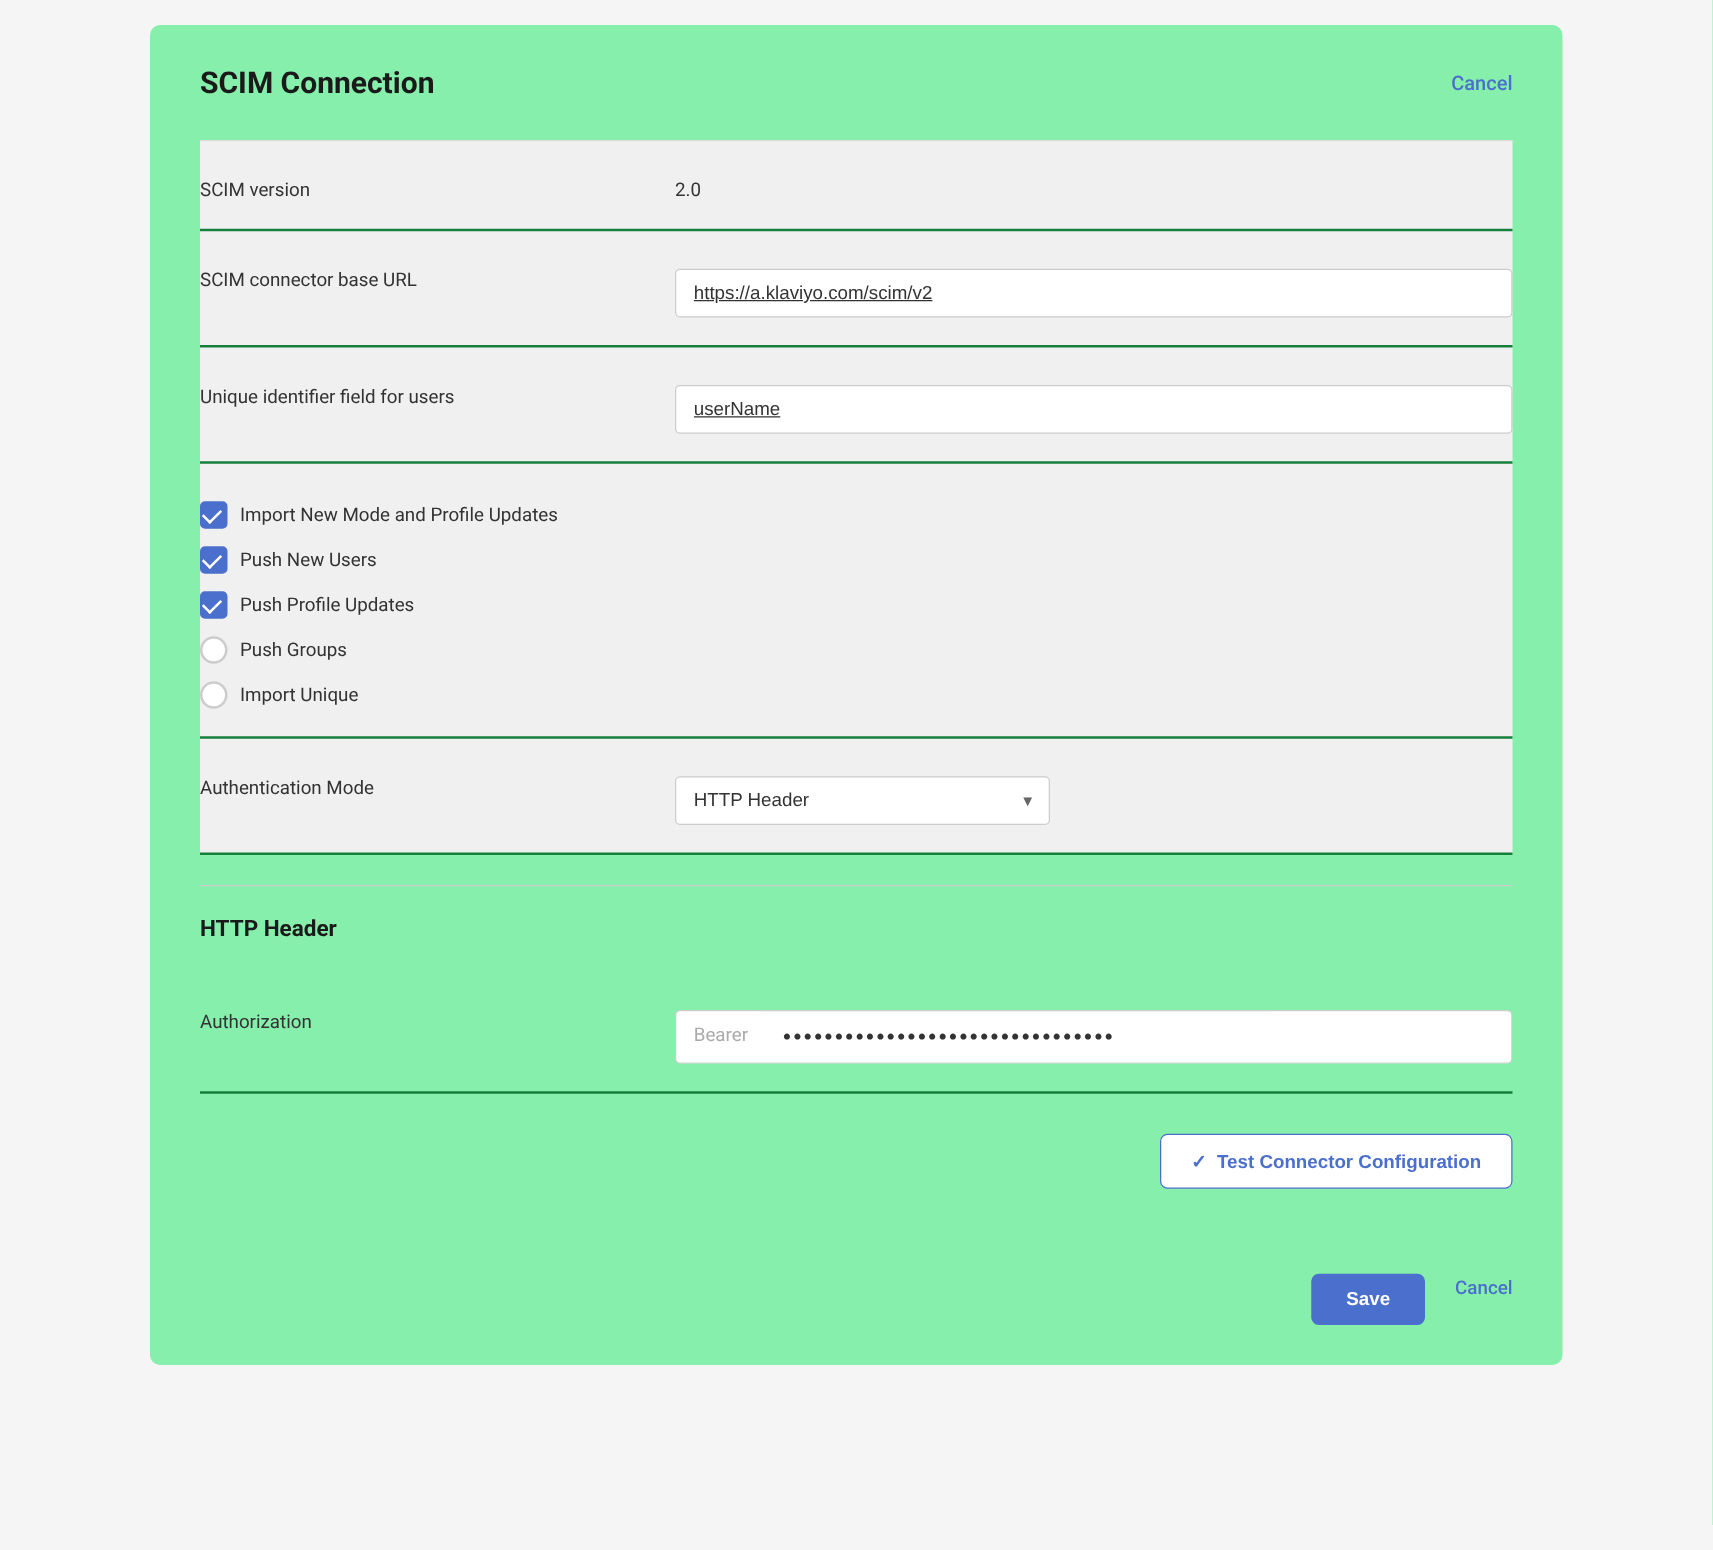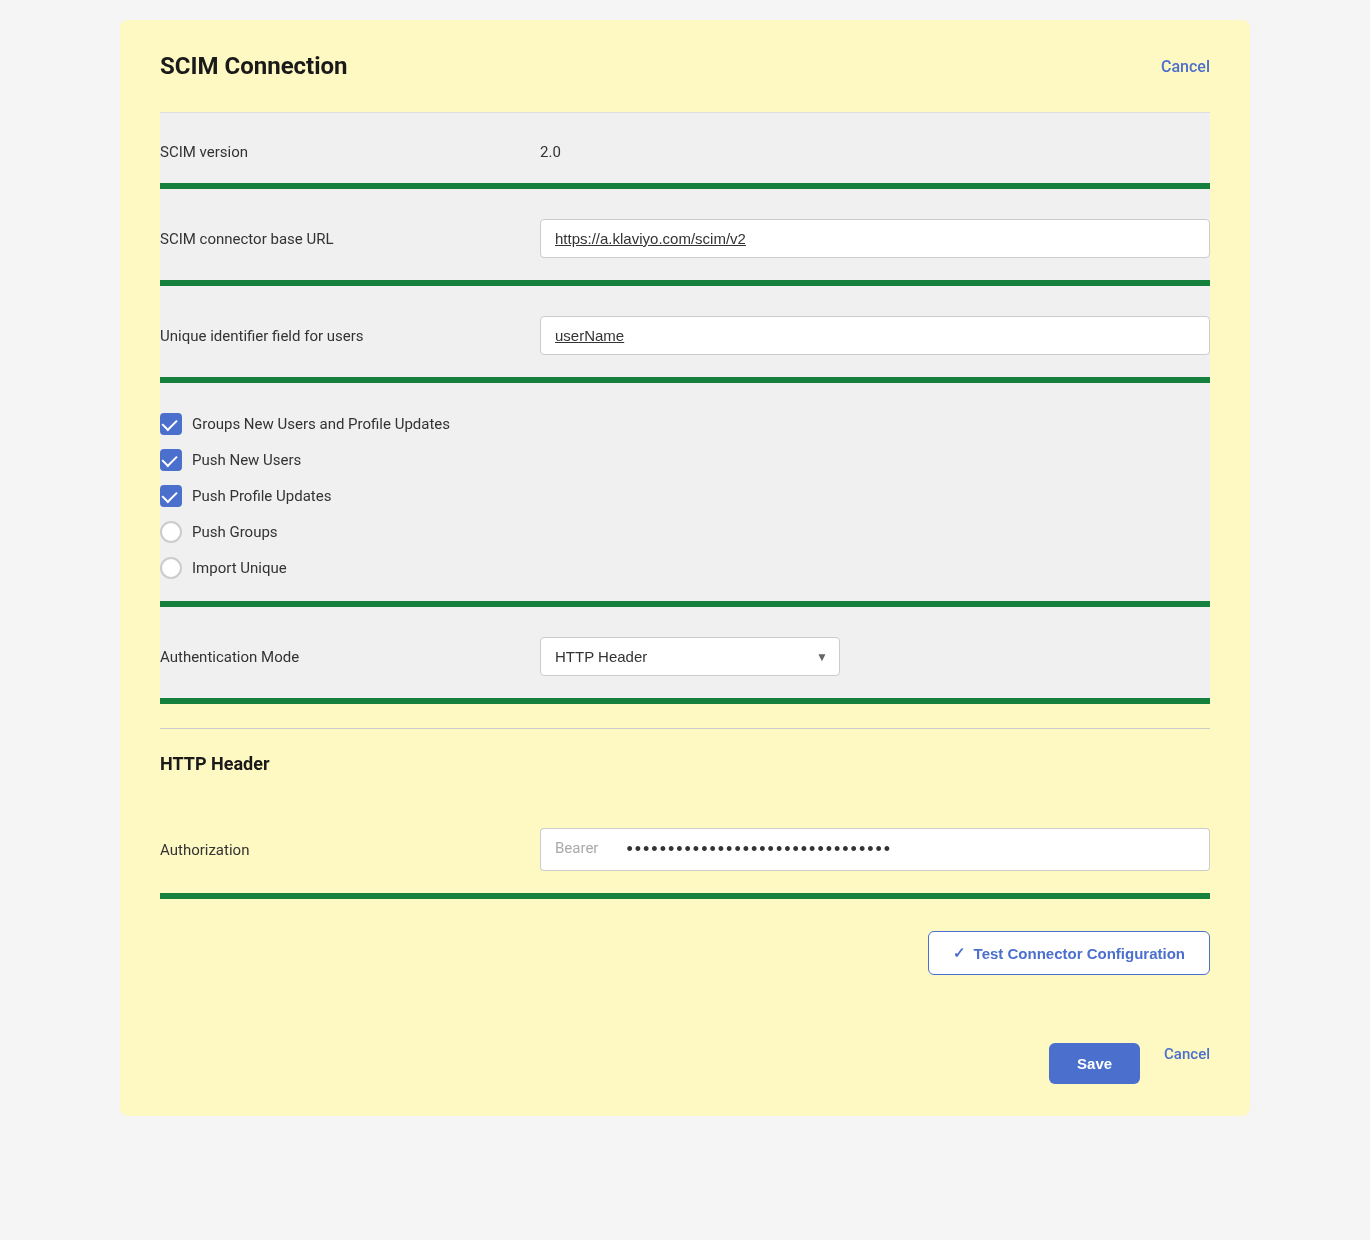--- a/index.html
+++ b/index.html
@@ -12,21 +12,21 @@
       font-family: -apple-system, BlinkMacSystemFont, 'Segoe UI', Roboto, sans-serif;
       background: #f5f5f5;
       display: flex;
       justify-content: center;
       align-items: flex-start;
       min-height: 100vh;
       padding: 20px;
     }
 
     .page-container {
-      background: #fef9c3;
+      background: #86efac;
       width: 1130px;
       min-height: 1000px;
       border-radius: 8px;
       padding: 32px 40px;
       position: relative;
     }
 
     .header {
       display: flex;
       justify-content: space-between;
@@ -47,23 +47,23 @@
       cursor: pointer;
       text-decoration: none;
     }
 
     .form-section {
       background: #f0f0f0;
     }
 
     .form-row {
       display: flex;
-      align-items: center;
+      align-items: flex-start;
       padding: 22px 0;
-      border-bottom: 6px solid #15803d;
+      border-bottom: 2px solid #15803d;
     }
 
     .form-row:first-child {
       border-top: 1px solid #ddd;
     }
 
     .form-label {
       width: 380px;
       min-width: 380px;
       font-size: 15px;
@@ -288,21 +288,21 @@
         <input type="text" class="form-input" value="userName" style="">
       </div>
     </div>
 
     <div class="form-row">
       <div class="form-value">
         <div class="checkbox-group">
 
           <label class="checkbox-item">
             <div class="checkbox-checked"></div>
-            <span>Groups New Users and Profile Updates</span>
+            <span>Import New Mode and Profile Updates</span>
           </label>
 
           <label class="checkbox-item">
             <div class="checkbox-checked"></div>
             <span>Push New Users</span>
           </label>
 
           <label class="checkbox-item">
             <div class="checkbox-checked"></div>
             <span>Push Profile Updates</span>

